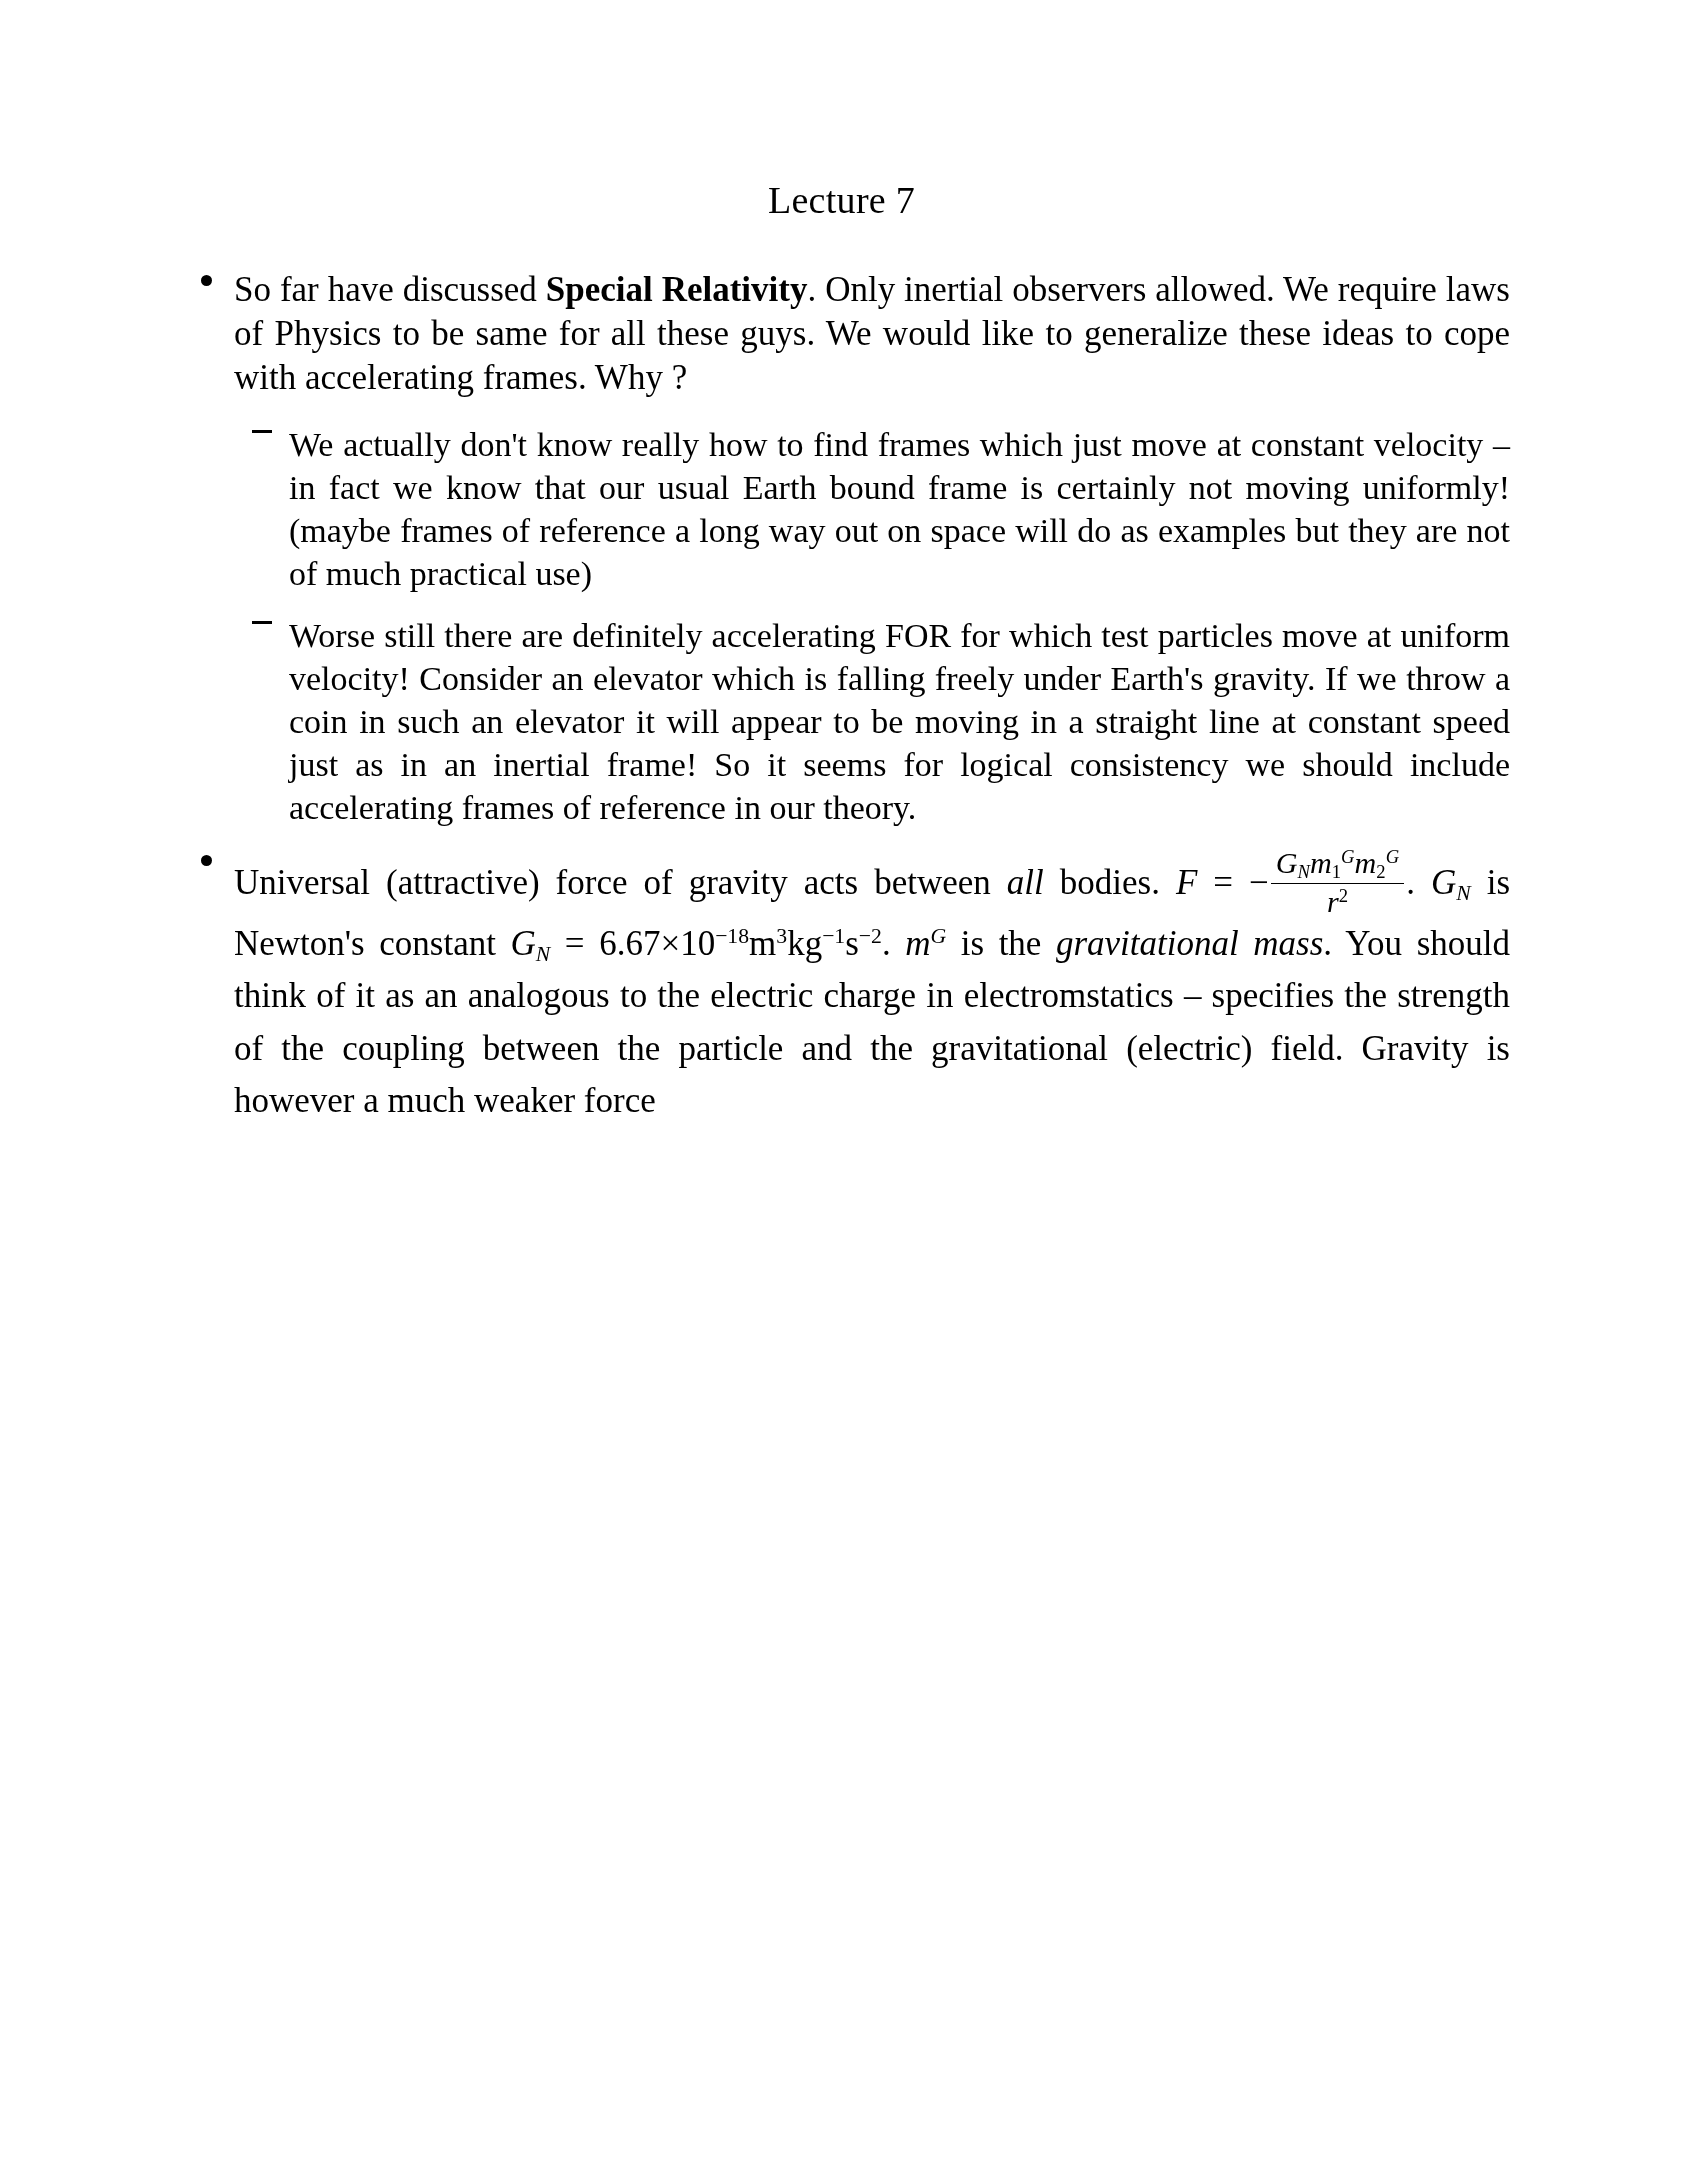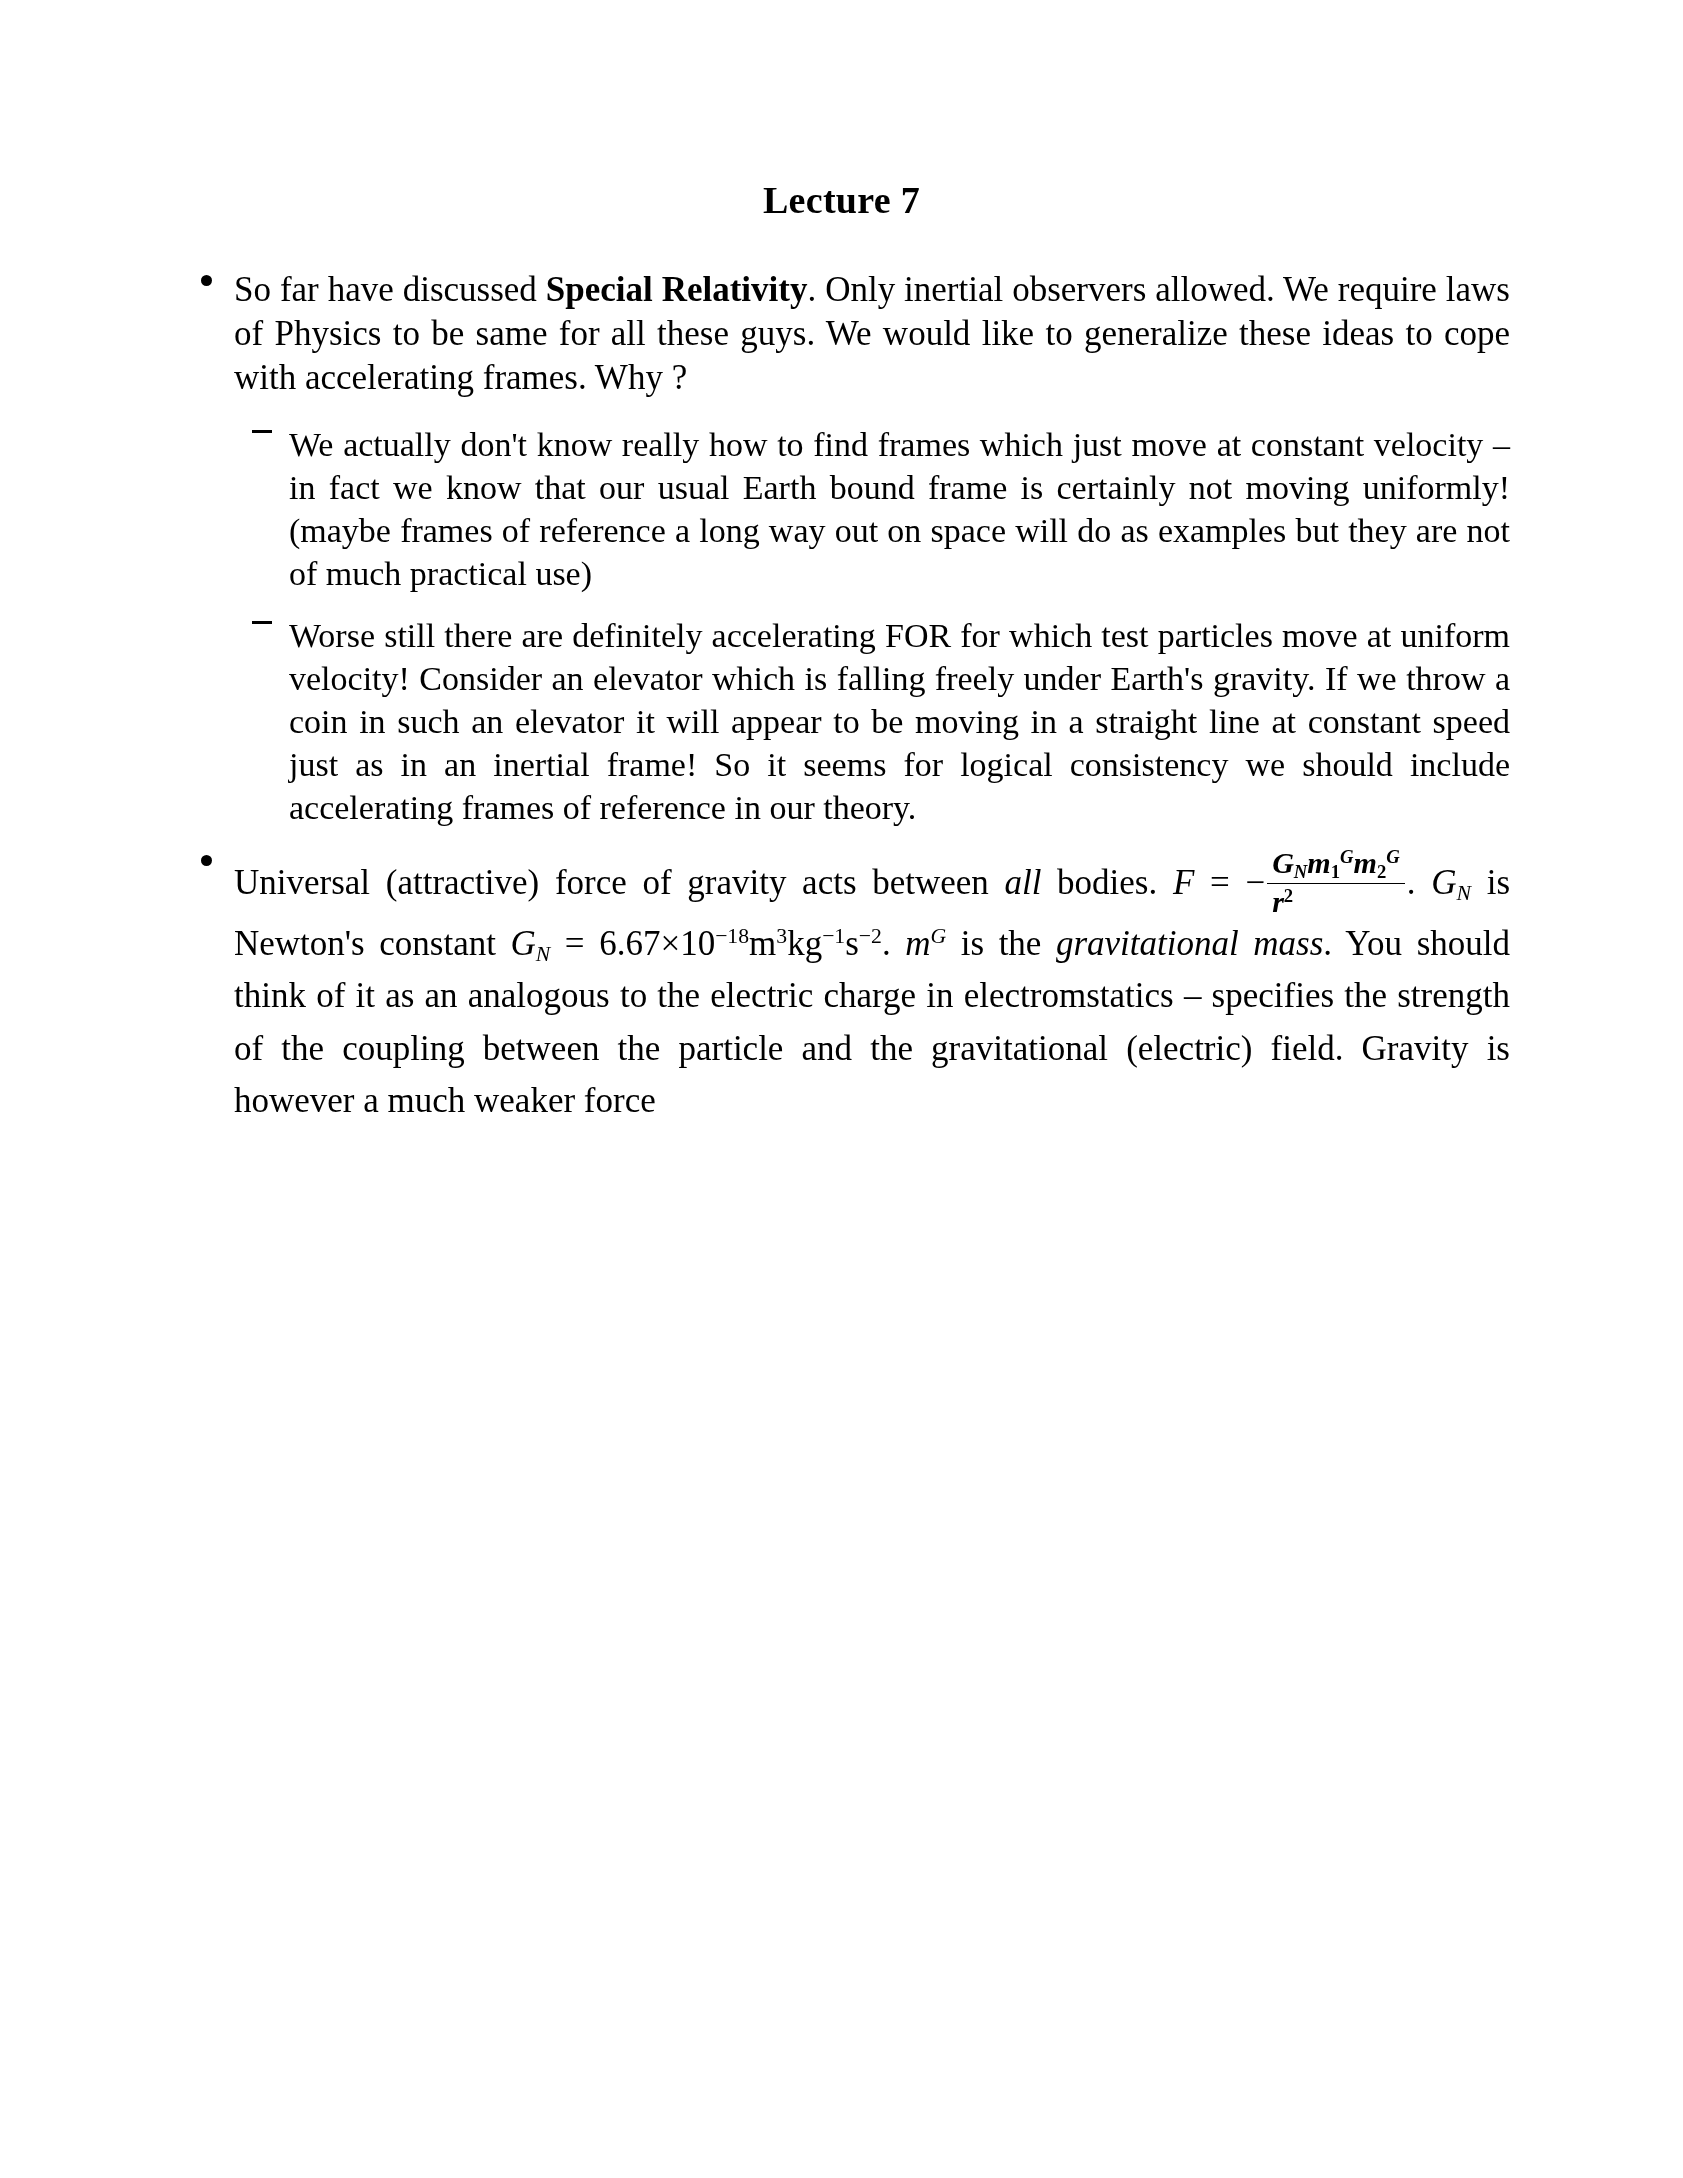--- a/index.html
+++ b/index.html
@@ -19,21 +19,21 @@
     position: relative;
     width: 1683px;
     height: 2178px;
     box-sizing: border-box;
     padding: 119px 173px 0 173px;
   }
 
   
   .doc-title {
     text-align: center;
-    font-weight: bold;
+    font-weight: normal;
     font-size: 38px;
     letter-spacing: 0.3px;
     margin: 59px 0 0 0;
     line-height: 1.2;
   }
   .doc-subtitle {
     text-align: center;
     font-weight: bold;
     font-size: 42px;
     letter-spacing: 0.2px;
@@ -107,24 +107,23 @@
   
   .math {
     font-family: "Liberation Serif", "DejaVu Serif", serif;
     font-style: italic;
     white-space: nowrap;
   }
   .math .up { font-style: normal; }
   .frac {
     display: inline-block;
     vertical-align: -0.52em;
-    text-align: left;
+    text-align: center;
     line-height: 1.02;
     margin: 0 2px;
-    font-weight: bold;
   }
   .frac .num {
     display: block;
     padding: 0 5px 1px 5px;
     border-bottom: 1.6px solid #000;
     font-size: 0.86em;
   }
   .frac .den {
     display: block;
     padding: 2px 5px 0 5px;

